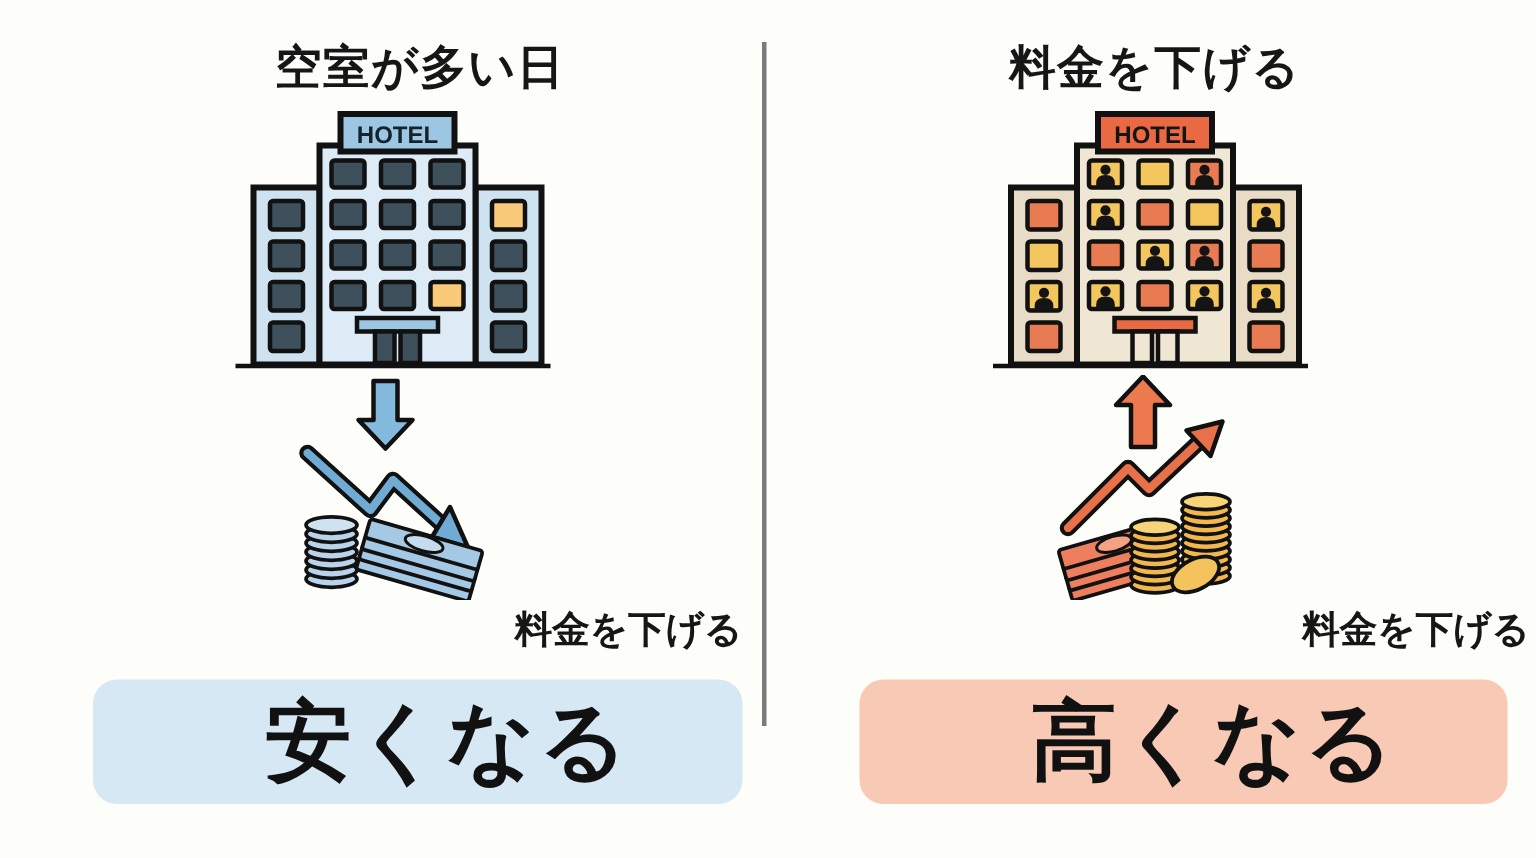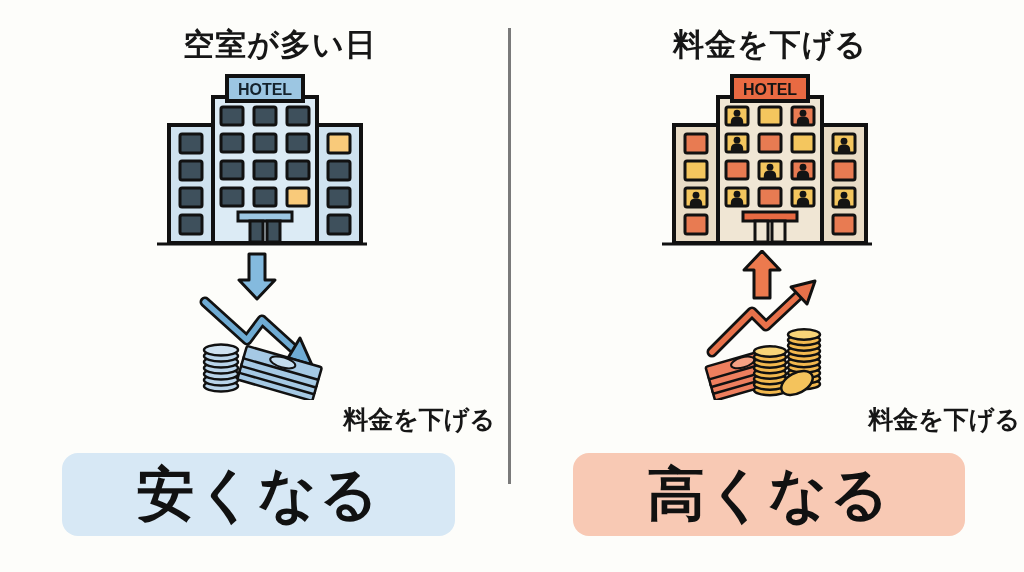--- a/index.html
+++ b/index.html
@@ -13,21 +13,21 @@
   .panel-right .title{left:10px;width:500px;}
   .hotel{position:absolute;top:73px;}
   .panel-left .hotel{left:155px;}
   .panel-right .hotel{left:150px;}
   .illus{position:absolute;top:250px;}
   .panel-left .illus{left:195px;}
   .panel-right .illus{left:190px;}
   .caption{position:absolute;top:403px;font-size:25px;font-weight:800;color:#161616;text-align:right;}
   .panel-left .caption{left:35px;width:460px;}
   .panel-right .caption{left:10px;width:500px;}
-  .banner{position:absolute;top:453px;height:83px;border-radius:16px;display:flex;align-items:center;justify-content:center;font-size:58px;font-weight:800;color:#111;letter-spacing:2px;}
+  .banner{position:absolute;top:453px;height:83px;border-radius:16px;display:flex;align-items:center;justify-content:center;font-size:58px;font-weight:800;color:#111;letter-spacing:2px;padding-left:40px;}
   .panel-left .banner{left:62px;width:393px;background:#d7e8f5;}
   .panel-right .banner{left:63px;width:392px;background:#f8c9b4;}
   .divider{position:absolute;left:508px;top:28px;width:3px;height:456px;background:#7a7a7a;}
   svg text{font-family:"Liberation Sans","DejaVu Sans",sans-serif;}
 </style>
 </head>
 <body>
 
 <div id="canvas">
 

